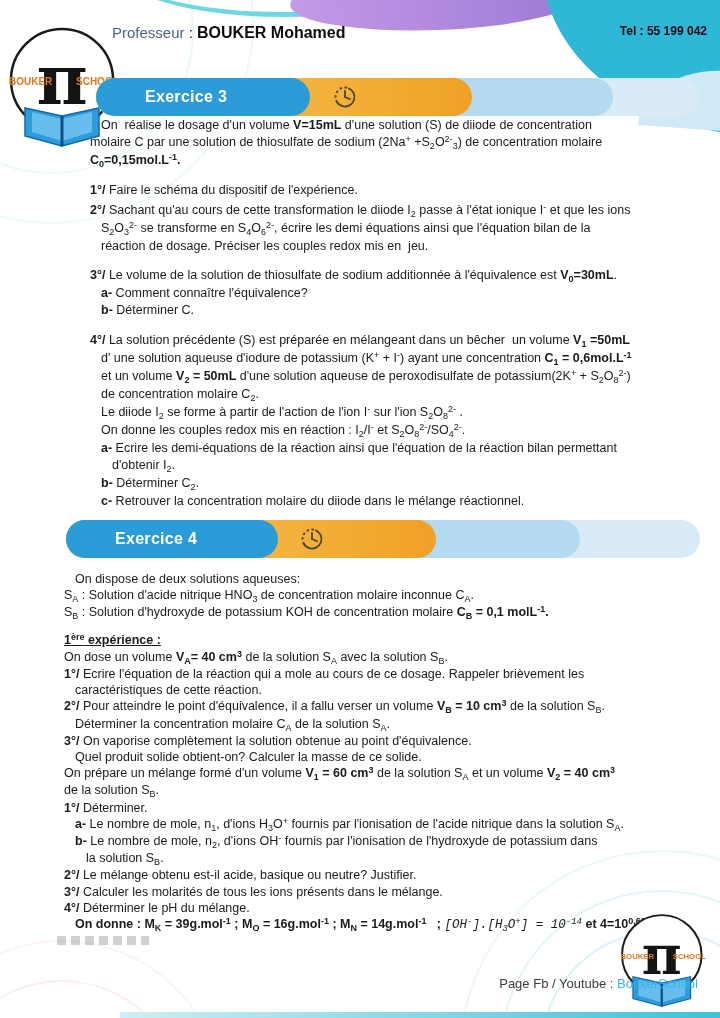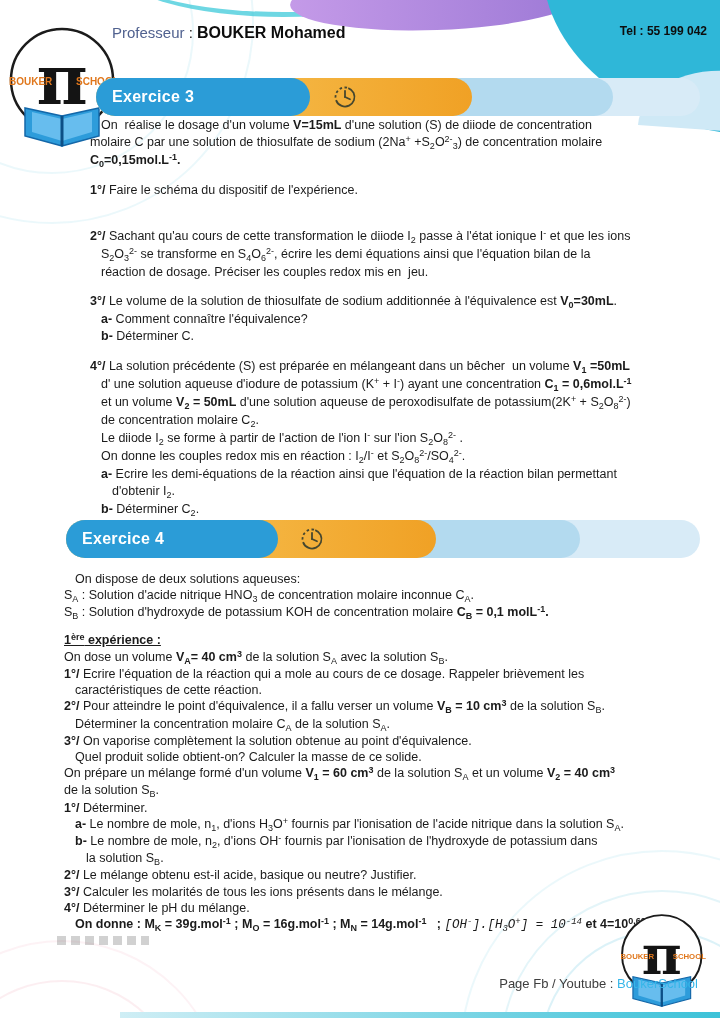--- a/index.html
+++ b/index.html
@@ -31,21 +31,21 @@
   .prof-sep{color:#222;}
   .prof-name{font-weight:bold;color:#0d0d0d;font-size:16px;}
   .tel{position:absolute;right:13px;top:24px;font-weight:bold;font-size:12px;color:#0d0d0d;}
   
   .pill{position:absolute;height:38px;border-radius:19px;}
   .p-light2{background:#d8ebf7;}
   .p-light1{background:#b3daef;}
   .p-orange{background:linear-gradient(90deg,#f9ca5f,#f0a125);}
   .p-blue{background:#2b9cd7;color:#fff;font-weight:bold;font-size:16px;
     letter-spacing:.3px;line-height:38px;}
-  .p-blue span{padding-left:16px;}
+  .p-blue span{padding-left:49px;}
   .clock{position:absolute;}
   
   .content{position:absolute;}
   #ex3-content{left:90px;top:117px;width:622px;font-size:12.5px;line-height:17px;}
   #ex4-content{left:64px;top:571px;width:650px;font-size:12.5px;line-height:16.2px;}
   .line{white-space:pre;}
   .line.u{text-decoration:underline;}
   .ind0{padding-left:0;}
   .ind1{padding-left:11px;}
   .ind2{padding-left:22px;}
@@ -107,21 +107,21 @@
     <path d="M14 13 L14 6.8" stroke="#46472f" stroke-width="1.8" stroke-linecap="round"></path>
     <path d="M14 13 L19 15.2" stroke="#46472f" stroke-width="1.8" stroke-linecap="round"></path>
   </svg>
 </div>
 
 <div id="ex3-content" class="content">
     <div class="line ind1"><span>On  réalise le dosage d'un volume </span><span class="seg-b">V=15mL</span><span> d'une solution (S) de diiode de concentration</span></div>
     <div class="line ind0"><span>molaire C par une solution de thiosulfate de sodium (2Na</span><span class="seg-sup">+</span><span> +S</span><span class="seg-sub">2</span><span>O</span><span class="seg-sup">2-</span><span class="seg-sub">3</span><span>) de concentration molaire</span></div>
     <div class="line ind0"><span class="seg-b">C</span><span class="seg-b seg-sub">0</span><span class="seg-b">=0,15mol.L</span><span class="seg-b seg-sup">-1</span><span class="seg-b">.</span></div>
     <div class="line ind0" style="margin-top: 12px;"><span class="seg-b">1°/</span><span> Faire le schéma du dispositif de l'expérience.</span></div>
-    <div class="line ind0" style="margin-top: 29px;"><span class="seg-b">2°/</span><span> Sachant qu'au cours de cette transformation le diiode I</span><span class="seg-sub">2</span><span> passe à l'état ionique I</span><span class="seg-sup">-</span><span> et que les ions</span></div>
+    <div class="line ind0" style="margin-top: 3px;"><span class="seg-b">2°/</span><span> Sachant qu'au cours de cette transformation le diiode I</span><span class="seg-sub">2</span><span> passe à l'état ionique I</span><span class="seg-sup">-</span><span> et que les ions</span></div>
     <div class="line ind1"><span>S</span><span class="seg-sub">2</span><span>O</span><span class="seg-sub">3</span><span class="seg-sup">2-</span><span> se transforme en S</span><span class="seg-sub">4</span><span>O</span><span class="seg-sub">6</span><span class="seg-sup">2-</span><span>, écrire les demi équations ainsi que l'équation bilan de la</span></div>
     <div class="line ind1"><span>réaction de dosage. Préciser les couples redox mis en  jeu.</span></div>
     <div class="line ind0" style="margin-top: 12px;"><span class="seg-b">3°/</span><span> Le volume de la solution de thiosulfate de sodium additionnée à l'équivalence est </span><span class="seg-b">V</span><span class="seg-b seg-sub">0</span><span class="seg-b">=30mL</span><span>.</span></div>
     <div class="line ind1"><span class="seg-b">a-</span><span> Comment connaître l'équivalence?</span></div>
     <div class="line ind1"><span class="seg-b">b-</span><span> Déterminer C.</span></div>
     <div class="line ind0" style="margin-top: 13px;"><span class="seg-b">4°/</span><span> La solution précédente (S) est préparée en mélangeant dans un bêcher  un volume </span><span class="seg-b">V</span><span class="seg-b seg-sub">1</span><span class="seg-b"> =50mL</span></div>
     <div class="line ind1"><span>d' une solution aqueuse d'iodure de potassium (K</span><span class="seg-sup">+</span><span> + I</span><span class="seg-sup">-</span><span>) ayant une concentration </span><span class="seg-b">C</span><span class="seg-b seg-sub">1</span><span class="seg-b"> = 0,6mol.L</span><span class="seg-b seg-sup">-1</span></div>
     <div class="line ind1"><span>et un volume </span><span class="seg-b">V</span><span class="seg-b seg-sub">2</span><span class="seg-b"> = 50mL</span><span> d'une solution aqueuse de peroxodisulfate de potassium(2K</span><span class="seg-sup">+</span><span> + S</span><span class="seg-sub">2</span><span>O</span><span class="seg-sub">8</span><span class="seg-sup">2-</span><span>)</span></div>
     <div class="line ind1"><span>de concentration molaire C</span><span class="seg-sub">2</span><span>.</span></div>
     <div class="line ind1"><span>Le diiode I</span><span class="seg-sub">2</span><span> se forme à partir de l'action de l'ion I</span><span class="seg-sup">-</span><span> sur l'ion S</span><span class="seg-sub">2</span><span>O</span><span class="seg-sub">8</span><span class="seg-sup">2-</span><span> .</span></div>

